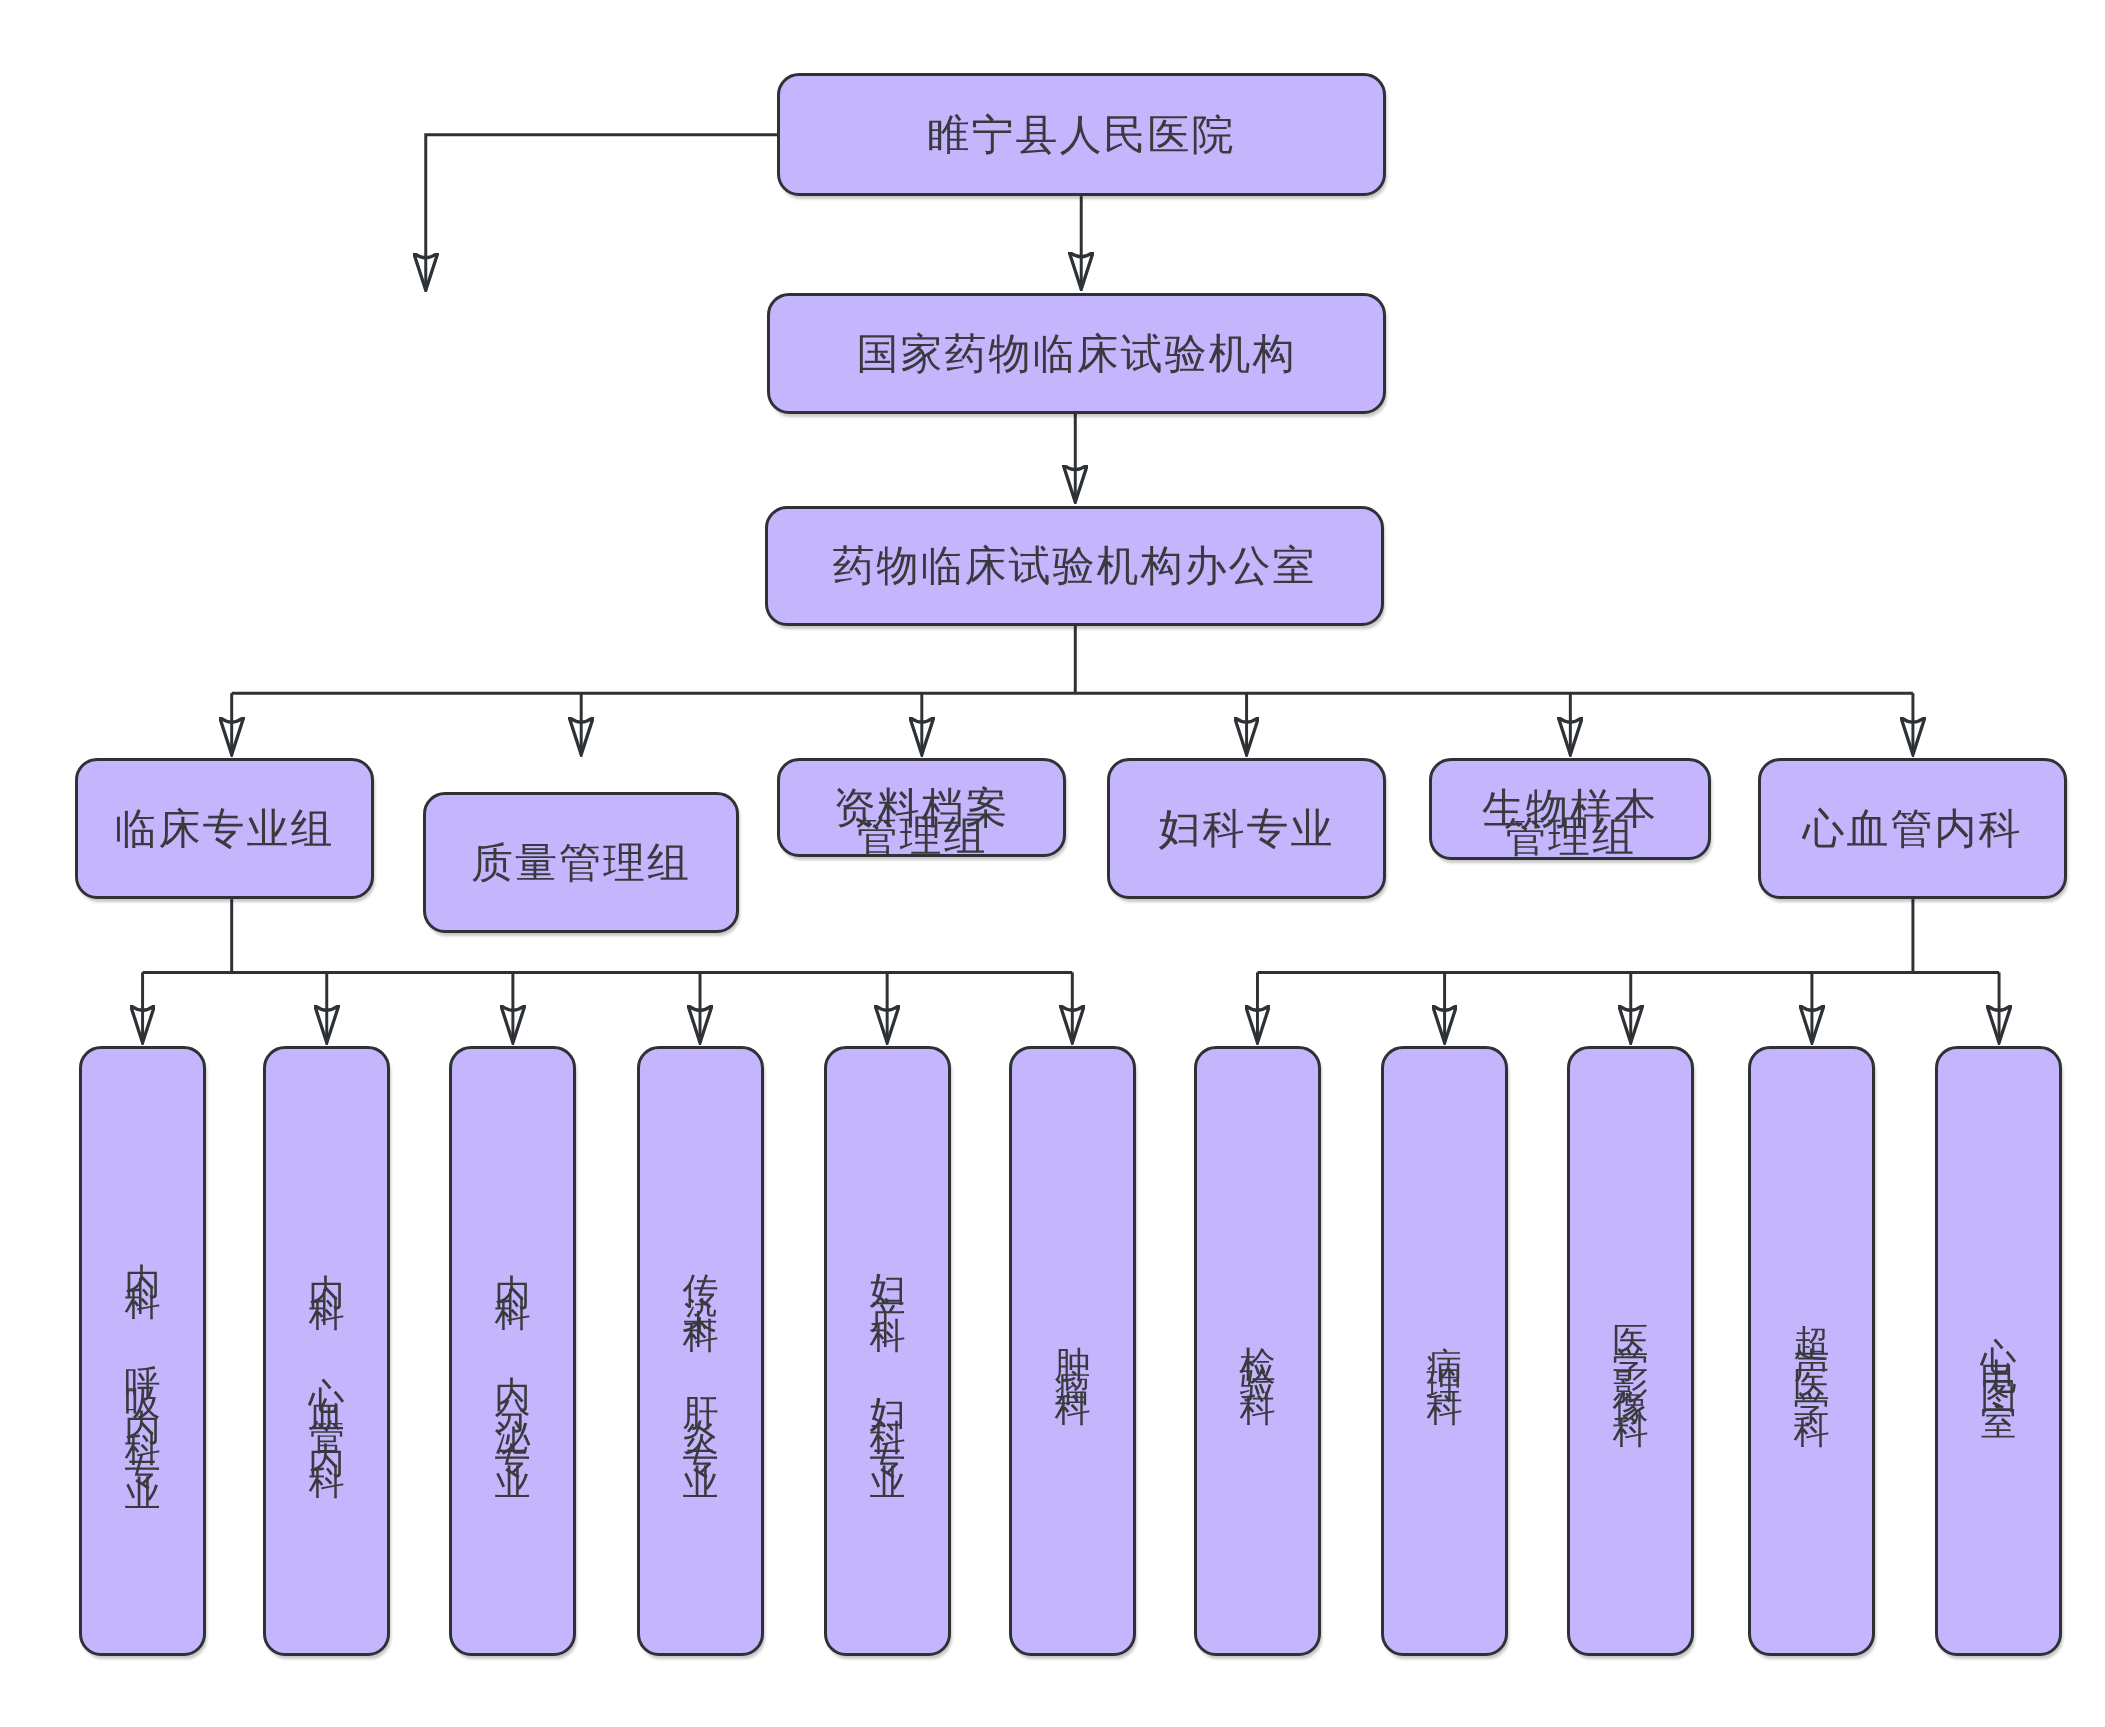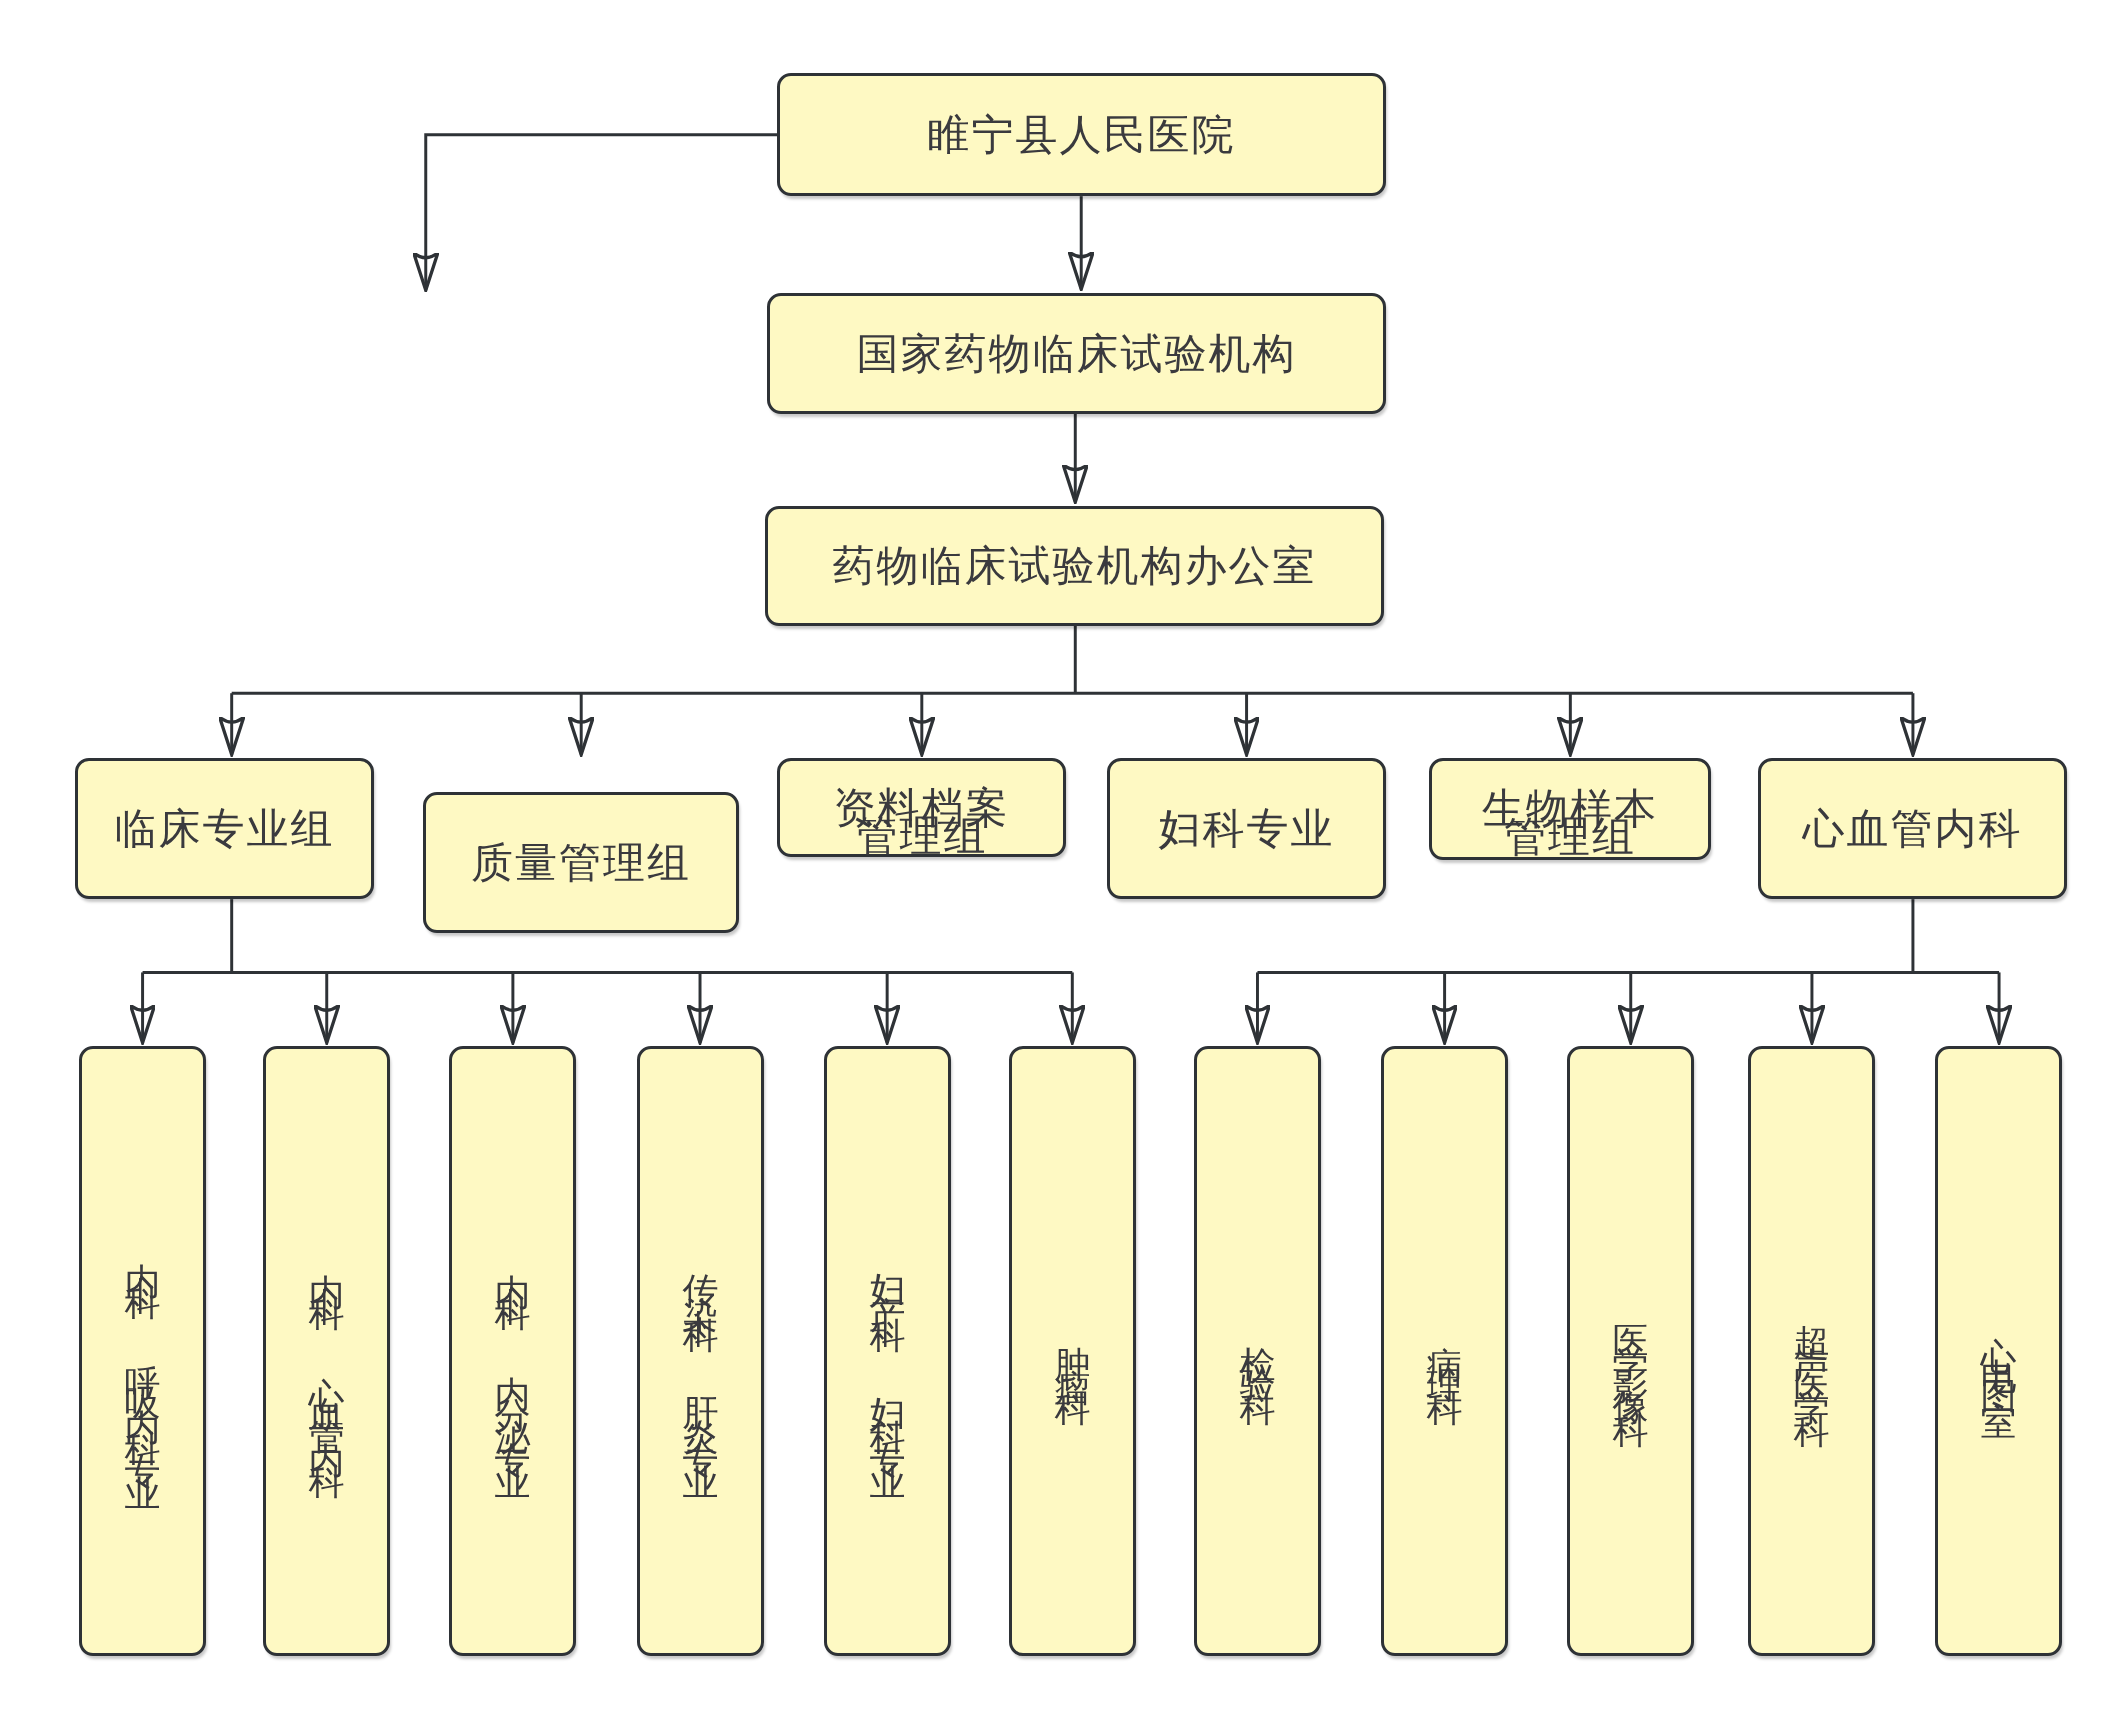--- a/index.html
+++ b/index.html
@@ -15,22 +15,22 @@
     font-family:"Liberation Sans",sans-serif;
     color:var(--text);
     overflow:hidden;
   }
   #edges{position:absolute;left:0;top:0;width:2106px;height:1728px;}
   #edges path{stroke:var(--line);stroke-width:3;fill:none;}
   .node{
     position:absolute;
     box-sizing:border-box;
     border:3px solid var(--line);
-    border-radius:14px;
-    background:#fef9c3;
+    border-radius:22px;
+    background:#c4b5fd;
     display:flex;align-items:center;justify-content:center;
     text-align:center;
     font-size:42px;
     letter-spacing:2px;
     line-height:1.32;
     box-shadow:2px 4px 3px -1px rgba(0,0,0,0.22);
   }
   .node .lbl{display:block;}
   .vnode{font-size:36px;}
   .vnode .lbl{

